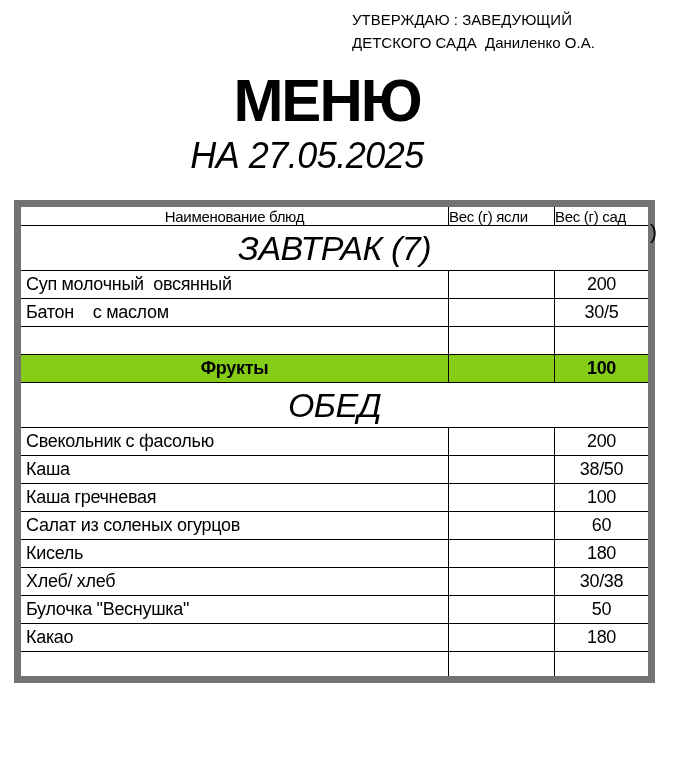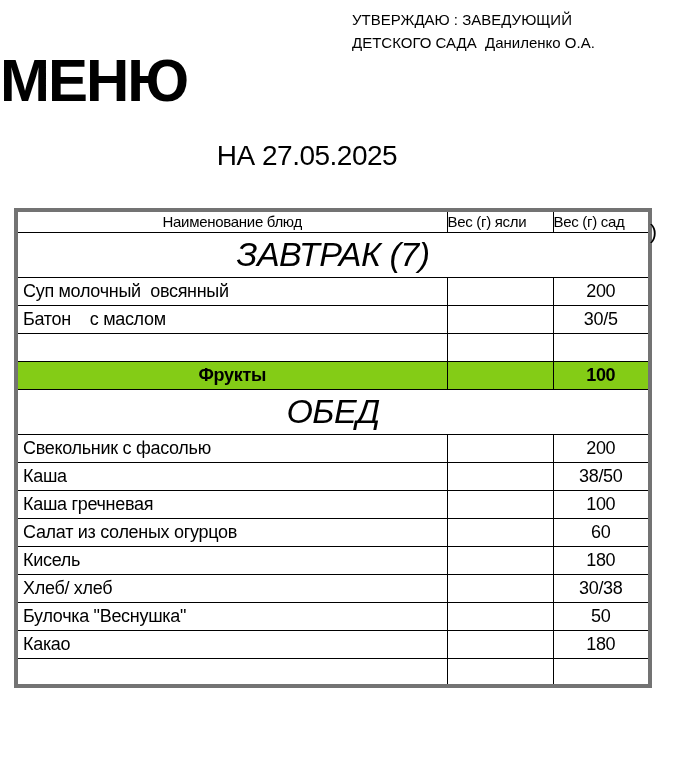--- a/index.html
+++ b/index.html
@@ -16,45 +16,47 @@
     position: absolute;
     left: 352px;
     top: 8px;
     font-size: 15px;
     line-height: 23px;
   }
   .approval div { white-space: pre; }
   .doc-title {
     position: absolute;
     left: 0;
-    top: 48px;
+    top: 68px;
     width: 654px;
+    text-align: center;
     font-size: 60px;
     font-weight: bold;
     letter-spacing: -2px;
     line-height: 66px;
   }
   .doc-date {
     position: absolute;
     left: 0;
     top: 138px;
     width: 614px;
     text-align: center;
-    font-size: 28px;
+    font-size: 36px;
     letter-spacing: -0.5px;
     line-height: 36px;
+    font-style: italic;
   }
   table.menu-table {
     position: absolute;
     left: 14px;
-    top: 208px;
+    top: 200px;
     width: 634px;
     border-collapse: collapse;
     table-layout: fixed;
-    border: 4px solid #737373;
+    border: 7px solid #737373;
   }
   .menu-table th, .menu-table td {
     border: 1.5px solid #000;
     padding: 0;
     vertical-align: middle;
     overflow: hidden;
   }
   tr.header-row { height: 22px; }
   .header-row th {
     font-weight: normal;

